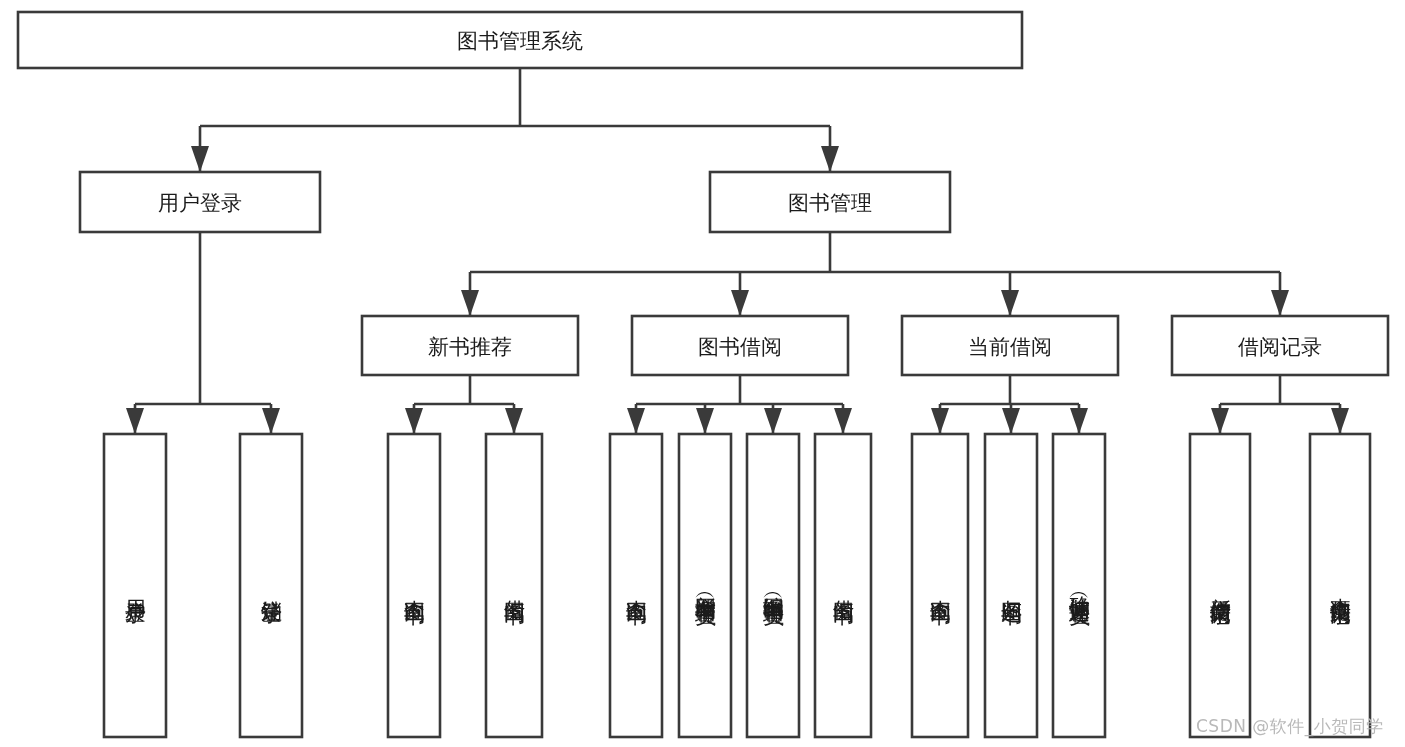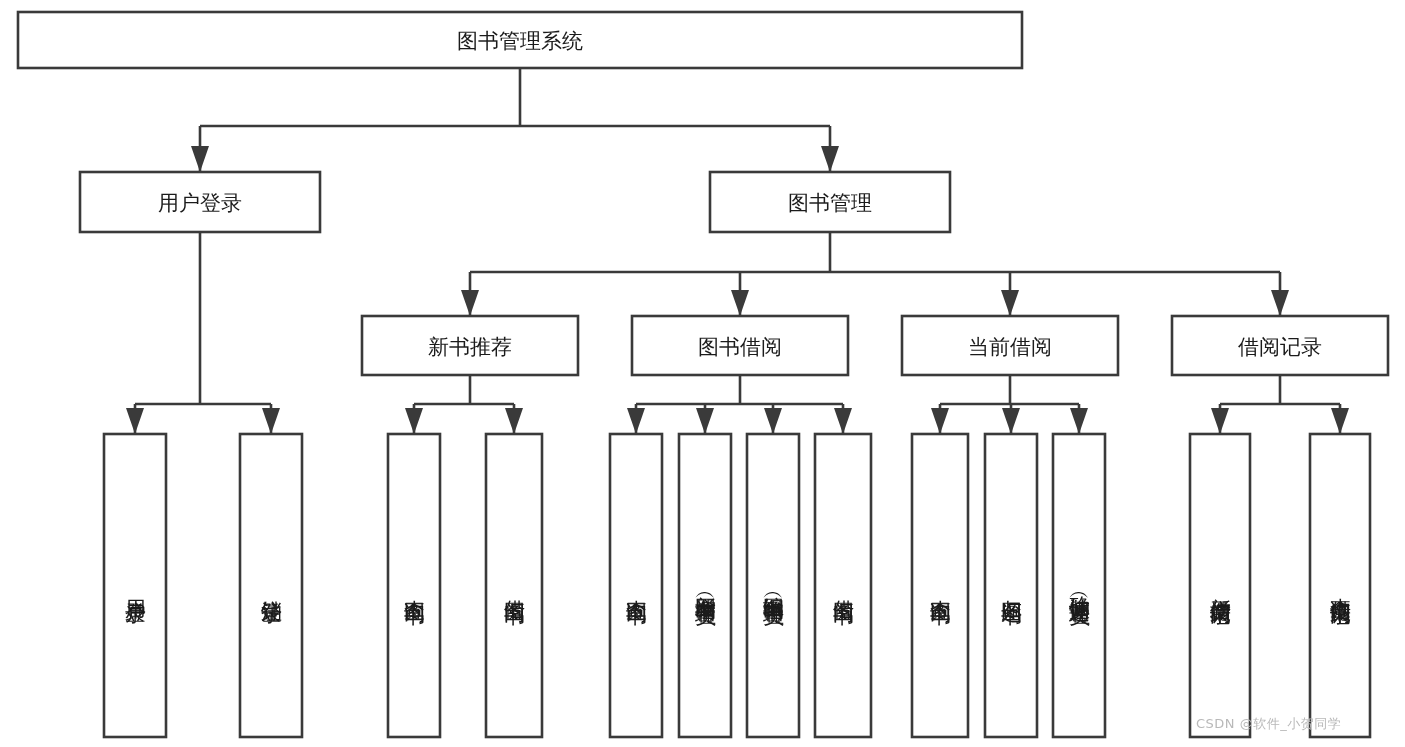--- a/index.html
+++ b/index.html
@@ -58,21 +58,21 @@
     line-height: 1;
     color: #1b1b1b;
     letter-spacing: 1.5px;
     white-space: nowrap;
     pointer-events: none;
     text-align: center;
   }
   .watermark {
     position: absolute;
     font-family: "DejaVu Sans", "Liberation Sans", sans-serif;
-    font-size: 13px;
+    font-size: 17px;
     color: #b9b9b9;
     white-space: nowrap;
     letter-spacing: 0.5px;
     text-align: center;
   }
 </style>
 </head>
 <body>
 
 <div id="diagram-root">

